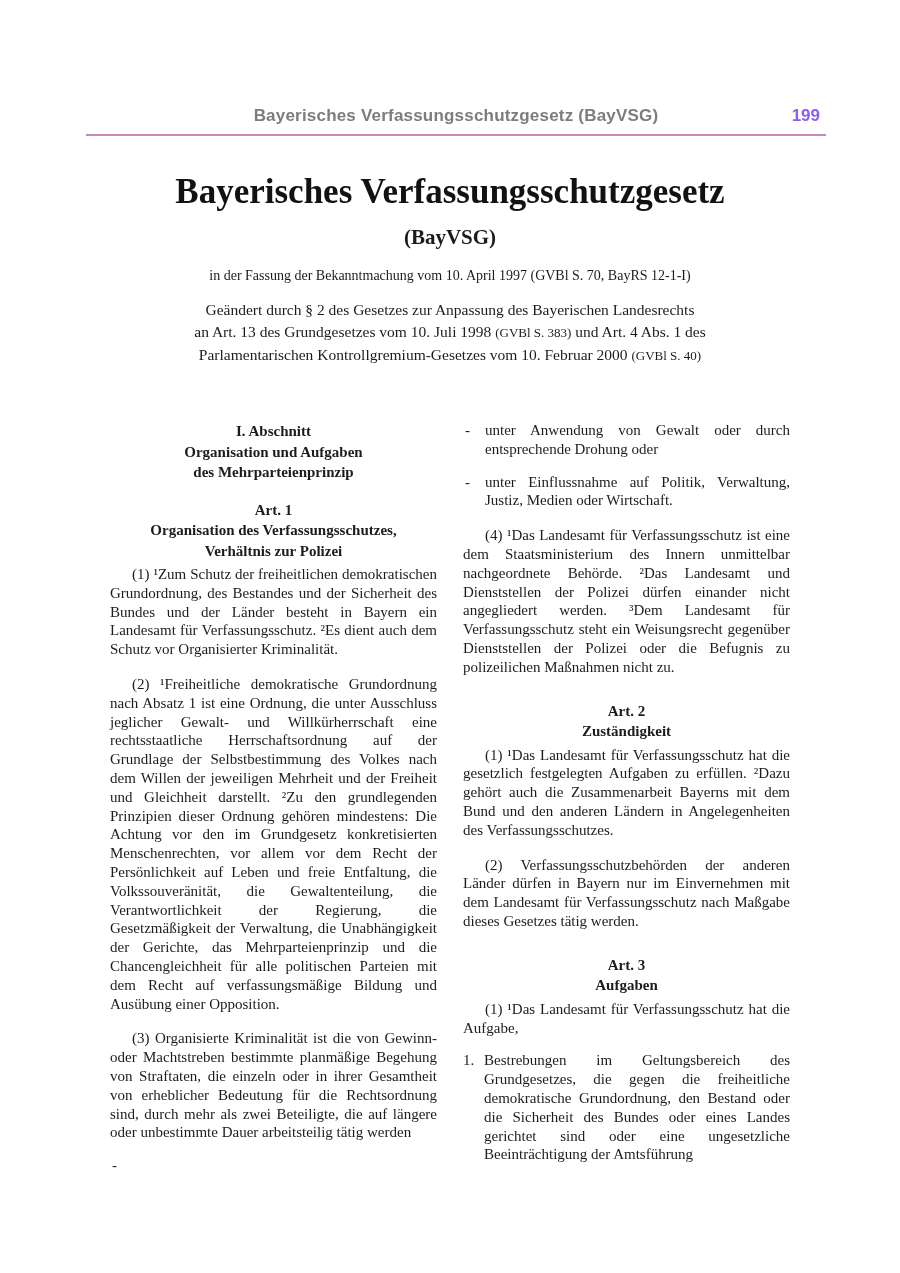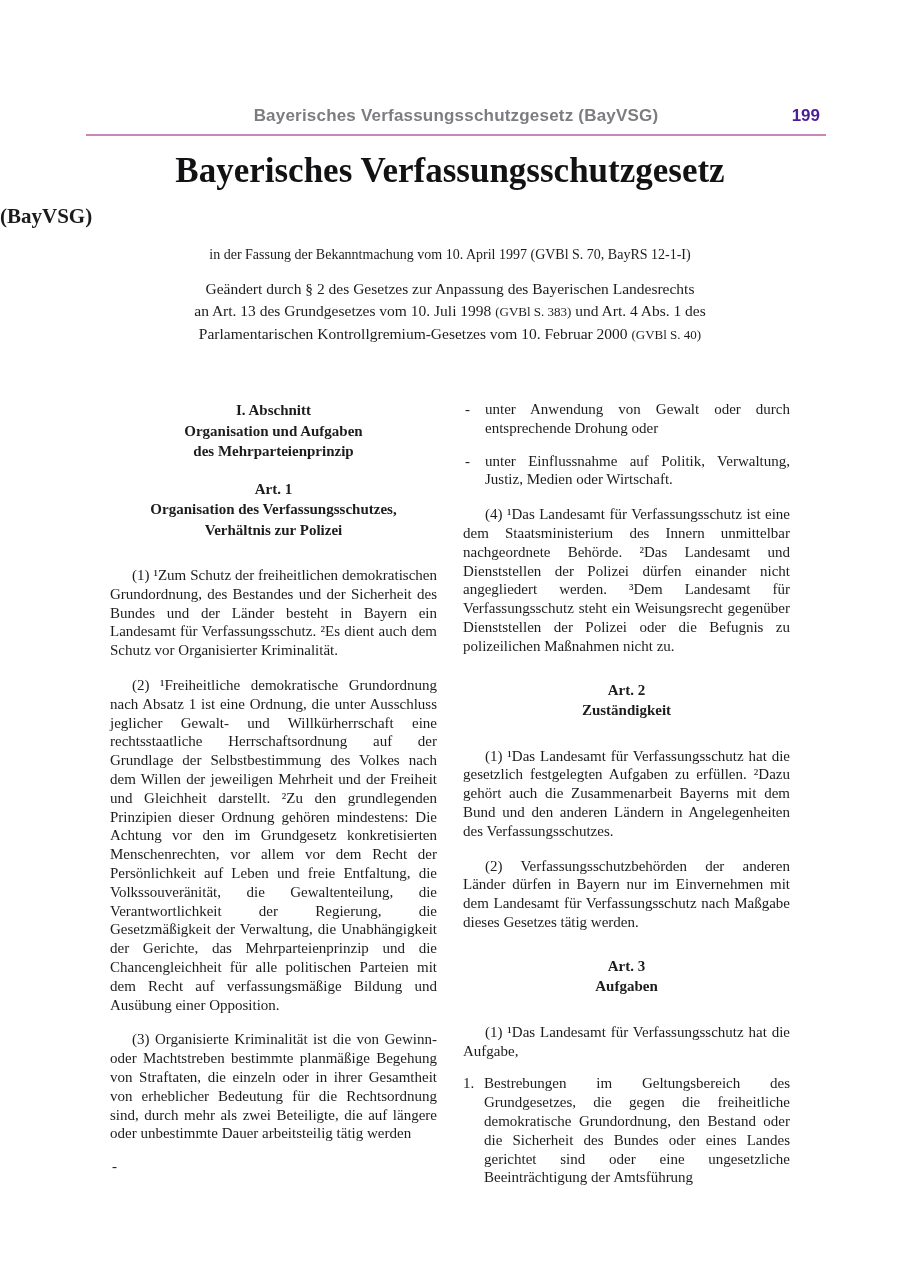--- a/index.html
+++ b/index.html
@@ -19,37 +19,37 @@
     font-size: 17px;
   }
   .running-title {
     text-align: center;
     color: #7d7d81;
     letter-spacing: .2px;
   }
   .page-number {
     position: absolute;
     right: 6px; top: 0;
-    color: #4c1d95;
+    color: #8b5cf6;
   }
   .header-rule {
     height: 2px;
     margin: 8px 74px 0 86px;
     border: none;
   }
   .doc-title {
-    margin-top: 15px;
+    margin-top: 36px;
     text-align: center;
     font-weight: bold;
     font-size: 35px;
     color: #121214;
   }
   .doc-subtitle {
     margin-top: 13px;
-    text-align: left;
+    text-align: center;
     font-weight: bold;
     font-size: 21px;
   }
   .version-line {
     margin-top: 18px;
     text-align: center;
     font-size: 14px;
   }
   .amendment {
     margin-top: 15px;
@@ -71,21 +71,21 @@
     text-align: justify;
   }
   .sec-heading, .art-heading {
     text-align: center;
     font-weight: bold;
     line-height: 20.5px;
   }
   .art-heading { margin-top: 17px; }
   .art-heading.spaced { margin-top: 24px; text-align: center; }
   .para { margin-top: 16px; text-indent: 22px; }
-  .para.after-heading { margin-top: 26px; }
+  .para.after-heading { margin-top: 4px; }
   .dash-item {
     margin-top: 14px;
     position: relative;
     padding-left: 22px;
   }
   .dash-item.first { margin-top: 0; }
   .dash-item .marker { position: absolute; left: 2px; }
   .num-item {
     margin-top: 14px;
     position: relative;

